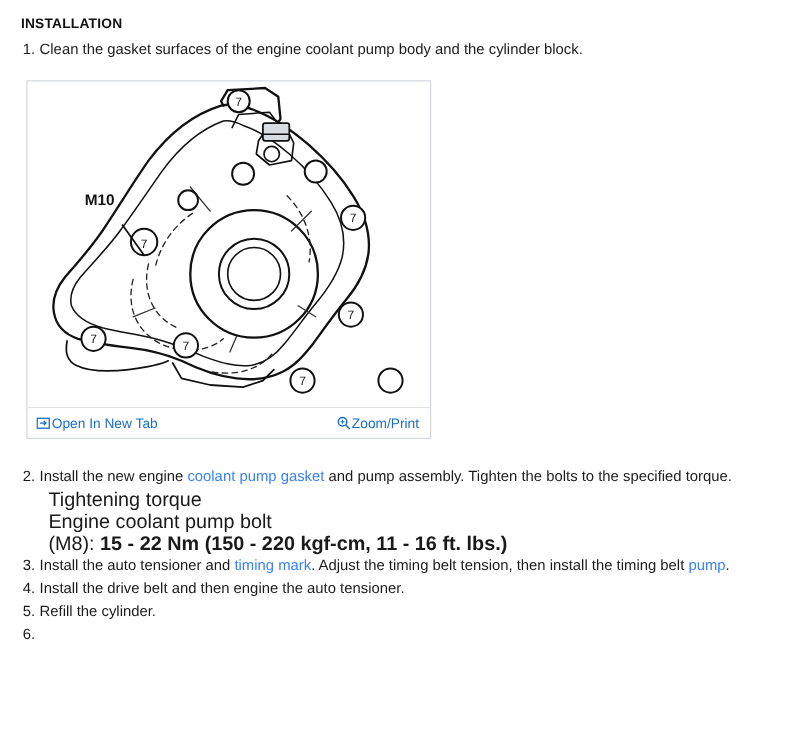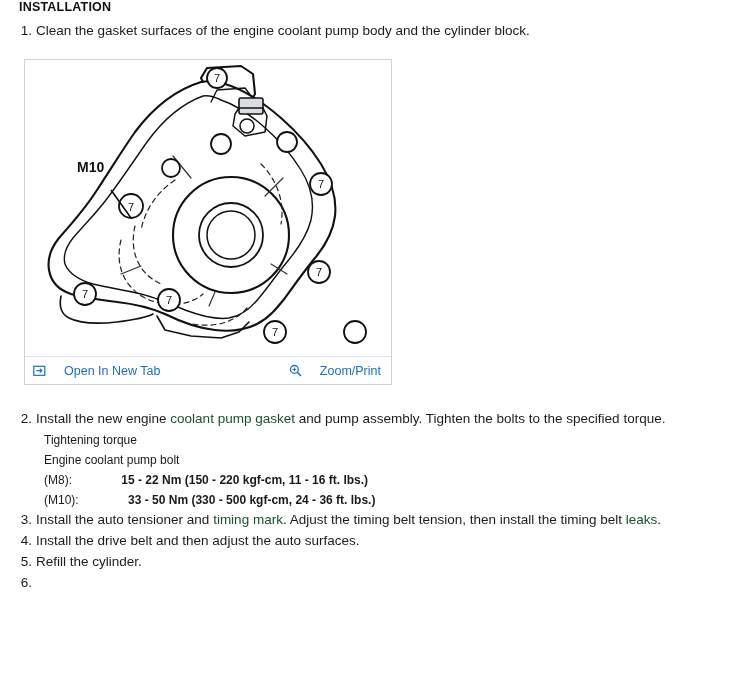--- a/index.html
+++ b/index.html
@@ -14,21 +14,21 @@
     font-size: 13.5px;
     color: #1a1a1a;
     overflow: hidden;
     position: relative;
   }
   .page {
     position: relative;
     width: 732px;
     height: 681px;
     box-sizing: border-box;
-    padding: 0 14px 0 14px;
+    padding: 14px 14px 0 14px;
   }
   .section-title {
     font-size: 12.5px;
     font-weight: bold;
     letter-spacing: 0.2px;
     color: #111;
     margin: 0 0 7px 5px;
   }
   .step {
     display: block;
@@ -40,21 +40,21 @@
     margin-bottom: 1px;
   }
   .step .num {
     position: absolute;
     left: 0;
     width: 18px;
     text-align: right;
     color: #1b1b1b;
   }
   .link {
-    color: #14532d;
+    color: #3b82f6;
     text-decoration: none;
   }
 
   
   .figure {
     margin: 18px 0 0 10px;
     width: 368px;
     border: 1px solid #cfd4da;
     background: #ffffff;
     box-sizing: border-box;
@@ -75,36 +75,36 @@
     display: flex;
     align-items: center;
     justify-content: space-between;
     padding: 0 10px 0 8px;
     box-sizing: border-box;
     font-size: 12.5px;
   }
   .bar-btn {
     display: flex;
     align-items: flex-start;
-    gap: 18px;
+    gap: 1px;
     color: #1a6fc4;
     cursor: pointer;
     white-space: nowrap;
   }
   .bar-btn svg { display: block; }
 
   .body-steps {
     margin: 24px 0 0 0;
   }
   .sub-line {
     padding-left: 30px;
     line-height: 20px;
-    font-size: 12px;
-  }
-  .sub-line b { font-weight: bold; margin-left: 46px; }
+    font-size: 18px;
+  }
+  .sub-line b { font-weight: bold; }
 </style>
 </head>
 <body>
 
 <div class="page">
 
   <div class="section-title">INSTALLATION</div>
 
   <div class="step">
     <span class="num">1.</span>
@@ -221,32 +221,29 @@
     <div class="step">
       <span class="num">2.</span>
       <span>Install the new engine </span><a class="link" href="#">coolant pump gasket</a><span> and pump assembly. Tighten the bolts to the specified torque.</span>
     </div>
 
     <div class="sub-line">Tightening torque</div>
     <div class="sub-line">Engine coolant pump bolt</div>
     <div class="sub-line">
       <span>(M8): </span><b>15 - 22 Nm (150 - 220 kgf-cm, 11 - 16 ft. lbs.)</b>
     </div>
-    <div class="sub-line">
-      <span>(M10): </span><b>33 - 50 Nm (330 - 500 kgf-cm, 24 - 36 ft. lbs.)</b>
-    </div>
 
     <div class="step">
       <span class="num">3.</span>
-      <span>Install the auto tensioner and </span><a class="link" href="#">timing mark</a><span>. Adjust the timing belt tension, then install the timing belt </span><a class="link" href="#">leaks</a><span>.</span>
+      <span>Install the auto tensioner and </span><a class="link" href="#">timing mark</a><span>. Adjust the timing belt tension, then install the timing belt </span><a class="link" href="#">pump</a><span>.</span>
     </div>
 
     <div class="step">
       <span class="num">4.</span>
-      <span>Install the drive belt and then adjust the auto surfaces.</span>
+      <span>Install the drive belt and then engine the auto tensioner.</span>
     </div>
 
     <div class="step">
       <span class="num">5.</span>
       <span>Refill the cylinder.</span>
     </div>
 
     <div class="step">
       <span class="num">6.</span>
     </div>

